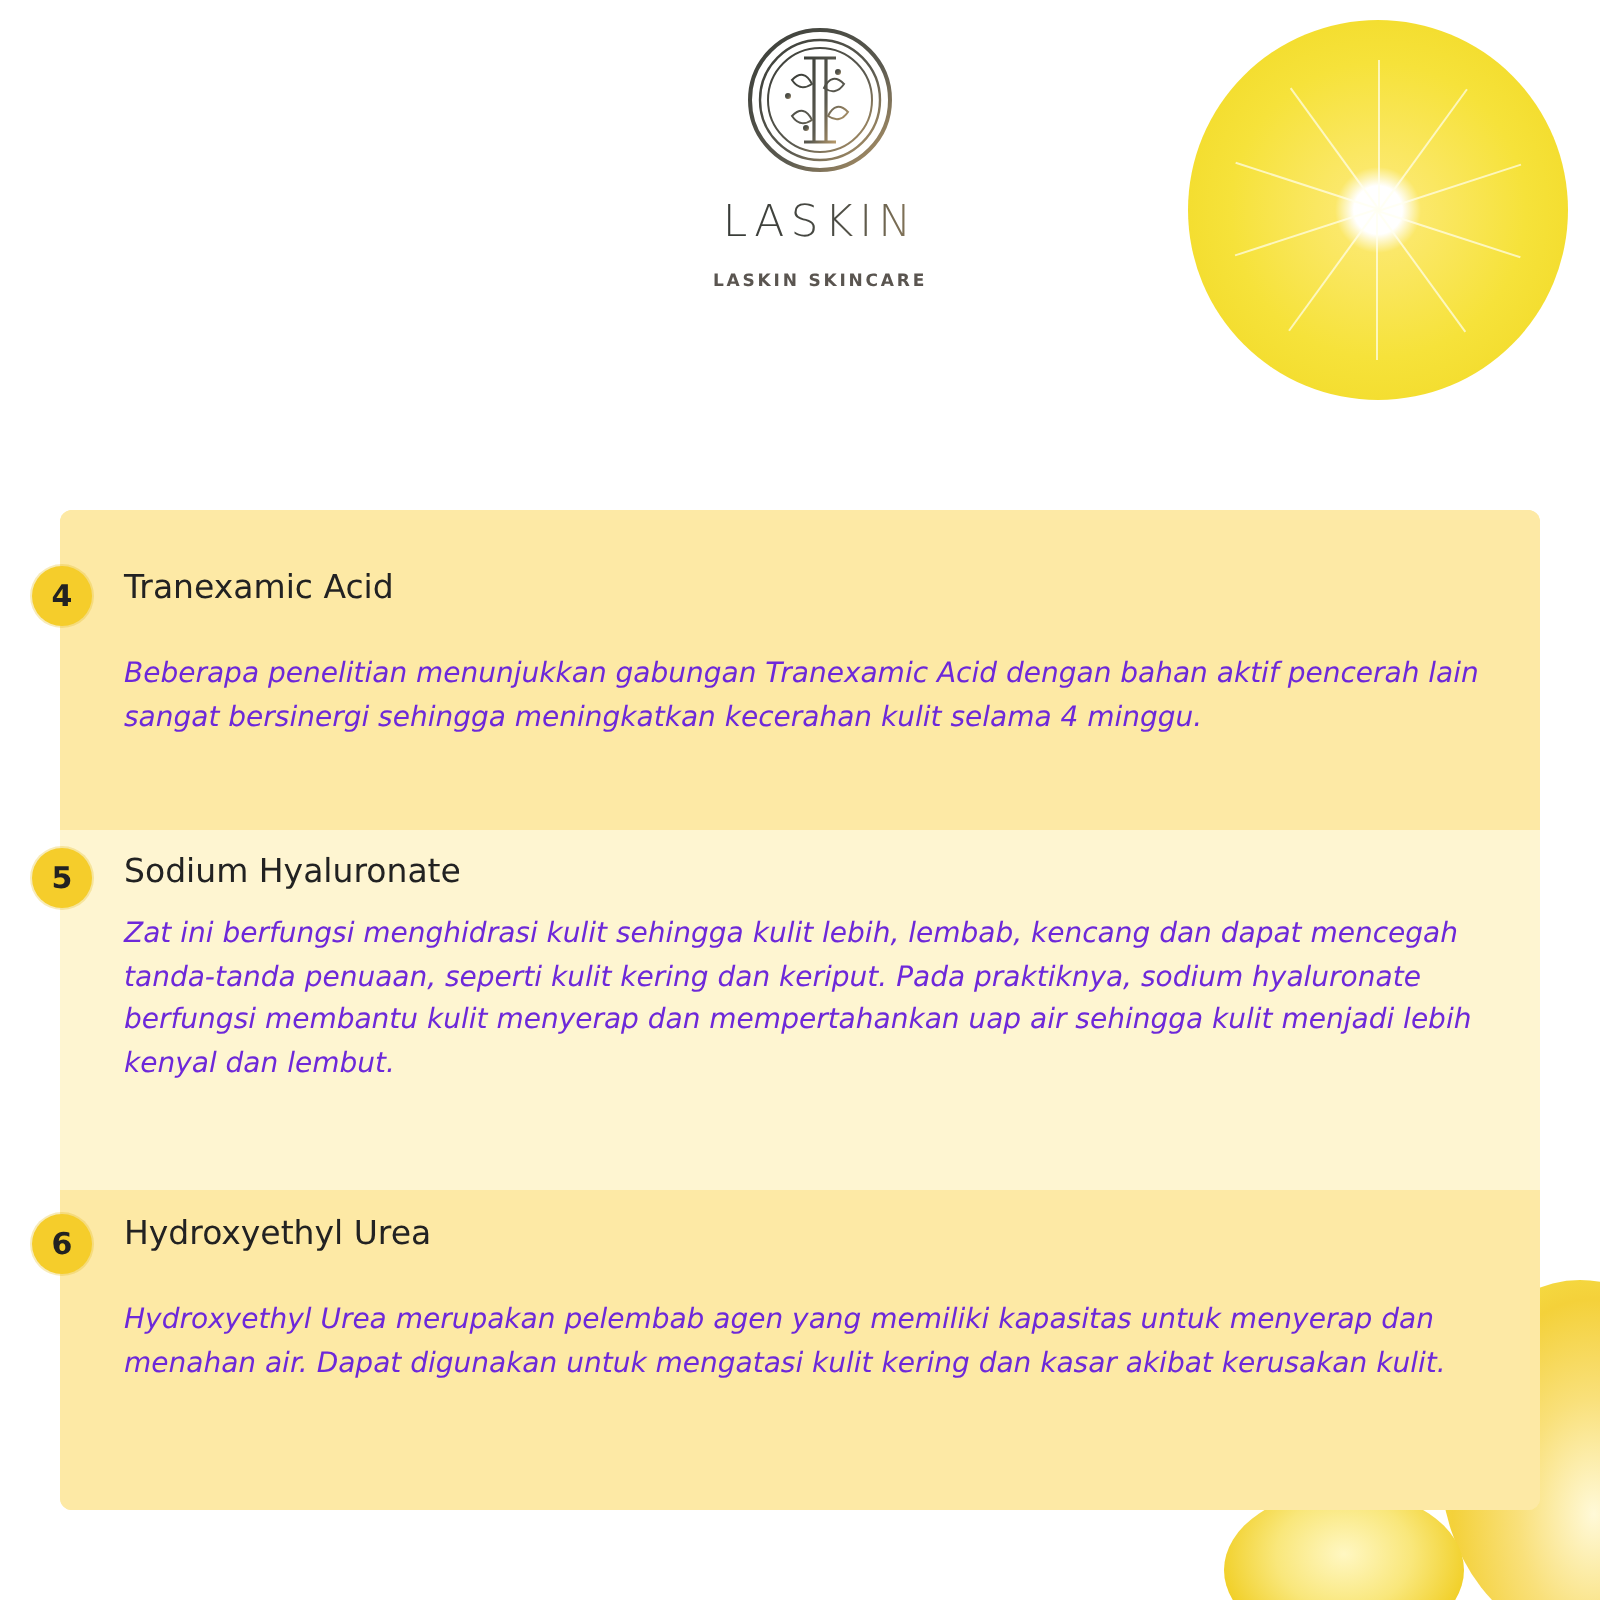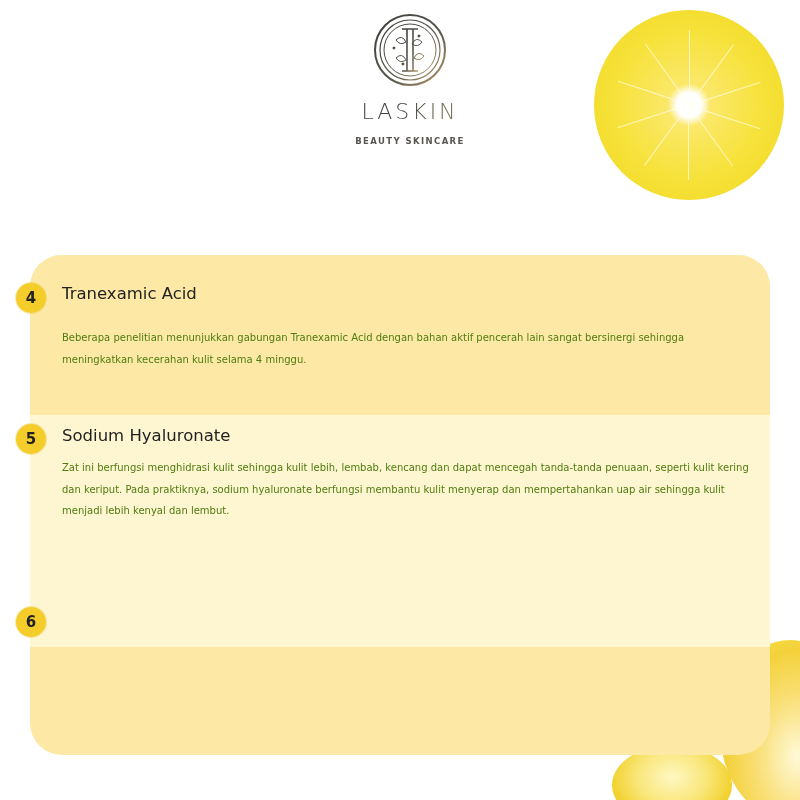--- a/index.html
+++ b/index.html
@@ -37,32 +37,32 @@
       border-radius: 50%;
       background: radial-gradient(ellipse at 50% 40%, #fff7c2 0%, #f9e77b 40%, #f1cf25 75%, #e7c10d 100%);
     }
     .lemon-bottom-2 {
       position: absolute; left: 720px; top: 640px; width: 140px; height: 180px;
       border-radius: 50%;
       background: radial-gradient(ellipse at 55% 65%, #fff9d8 0%, #f9e07a 35%, #f4d13a 65%, #f6e34a 85%, #ffffff 100%);
     }
     .card {
       position: absolute; left: 30px; top: 255px; width: 740px; height: 500px;
-      border-radius: 32px; overflow: hidden;
+      border-radius: 6px; overflow: hidden;
       background: #fde9a5;
     }
     .section { position: absolute; left: 0; width: 740px; }
     .sec-1 { top: 0; height: 160px; background: #fde9a5; }
-    .sec-2 { top: 160px; height: 232px; background: #fef5d1; }
+    .sec-2 { top: 160px; height: 192px; background: #fef5d1; }
     .sec-3 { top: 340px; height: 160px; background: #fde9a5; }
     .title {
       position: absolute; left: 32px; font-size: 16.5px; color: #222;
     }
     .body {
-      position: absolute; left: 32px; width: 690px; font-size: 10px; line-height: 21.5px; color: #4d7c0f;
+      position: absolute; left: 32px; width: 690px; font-size: 14px; line-height: 21.5px; color: #6d28d9; font-style: italic;
     }
     .sec-1 .title { top: 29px; }
     .sec-1 .body { top: 72px; }
     .sec-2 .title { top: 11px; }
     .sec-2 .body { top: 42px; }
     .sec-3 .title { top: 12px; }
     .sec-3 .body { top: 55px; }
     .badge {
       position: absolute; left: 16px; width: 30px; height: 30px; border-radius: 50%;
       background: #f5cd2b; color: #222; font-size: 15px; font-weight: bold;
@@ -104,29 +104,33 @@
     <circle cx="38" cy="38" r="35" fill="none" stroke="url(#lg)" stroke-width="2"></circle>
     <circle cx="38" cy="38" r="30" fill="none" stroke="url(#lg)" stroke-width="1.2"></circle>
     <circle cx="38" cy="38" r="26" fill="none" stroke="url(#lg)" stroke-width="1"></circle>
     <path d="M30 17 H46 M30 59 H46 M35 17 V59 M41 17 V59" stroke="url(#lg)" stroke-width="1.6" fill="none"></path>
     <path d="M24 28 q6 -6 10 2 q-6 4 -10 -2z M50 30 q-6 -6 -10 2 q6 4 10 -2z M24 46 q6 -6 10 2 q-6 4 -10 -2z M52 44 q-6 -6 -10 2 q6 4 10 -2z" fill="none" stroke="url(#lg)" stroke-width="1"></path>
     <circle cx="22" cy="36" r="1.5" fill="url(#lg)"></circle>
     <circle cx="31" cy="52" r="1.5" fill="url(#lg)"></circle>
     <circle cx="47" cy="24" r="1.5" fill="url(#lg)"></circle>
   </svg>
   <div class="logo-name">LASKIN</div>
-  <div class="logo-tag">BEAUTY SKINCARE</div>
+  <div class="logo-tag">LASKIN SKINCARE</div>
 </div>
 
 <div class="card">
   <div class="section sec-1">
     <div class="title">Tranexamic Acid</div>
     <div class="body">Beberapa penelitian menunjukkan gabungan Tranexamic Acid dengan bahan aktif pencerah lain sangat bersinergi sehingga meningkatkan kecerahan kulit selama 4 minggu.</div>
   </div>
   <div class="section sec-2">
     <div class="title">Sodium Hyaluronate</div>
     <div class="body">Zat ini berfungsi menghidrasi kulit sehingga kulit lebih, lembab, kencang dan dapat mencegah tanda-tanda penuaan, seperti kulit kering dan keriput. Pada praktiknya, sodium hyaluronate berfungsi membantu kulit menyerap dan mempertahankan uap air sehingga kulit menjadi lebih kenyal dan lembut.</div>
   </div>
+  <div class="section sec-3">
+    <div class="title">Hydroxyethyl Urea</div>
+    <div class="body">Hydroxyethyl Urea merupakan pelembab agen yang memiliki kapasitas untuk menyerap dan menahan air. Dapat digunakan untuk mengatasi kulit kering dan kasar akibat kerusakan kulit.</div>
+  </div>
 </div>
 
 <div class="badge badge-4">4</div>
 <div class="badge badge-5">5</div>
 <div class="badge badge-6">6</div>
 
 </body></html>

